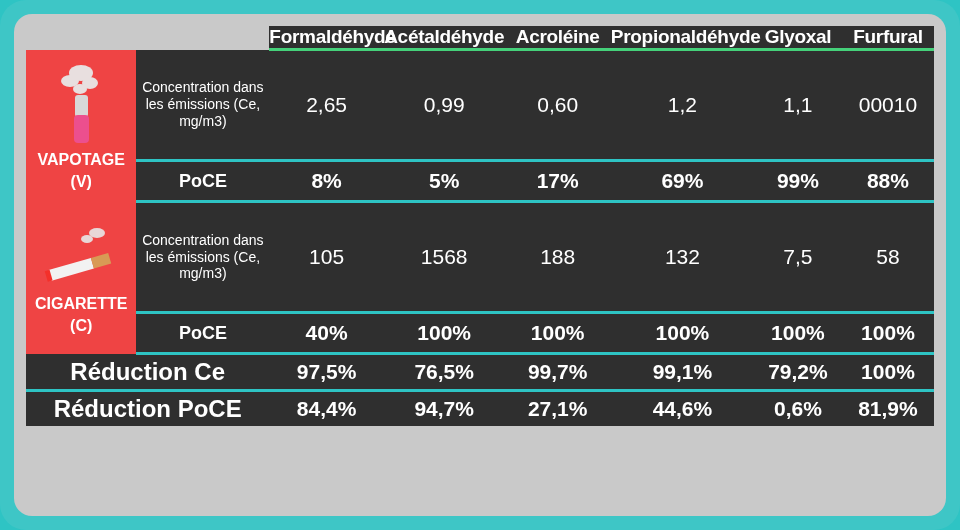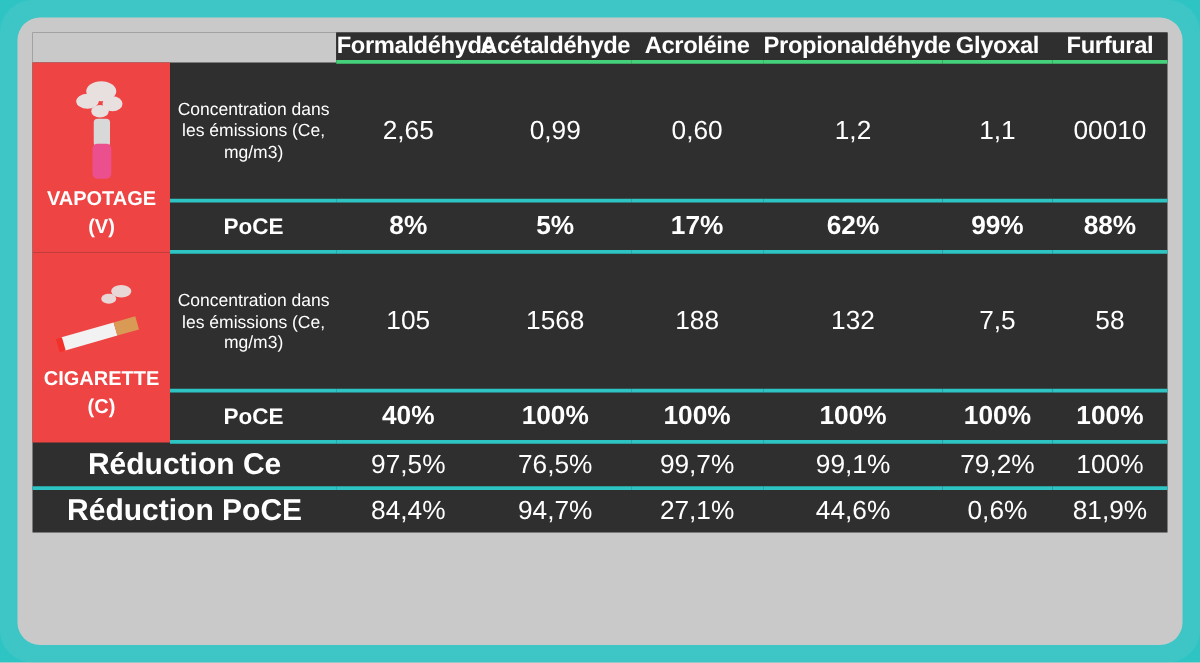--- a/index.html
+++ b/index.html
@@ -109,21 +109,21 @@
   .sep-teal { border-bottom: 3px solid #2ec4c4; font-weight: bold; }
   .sep-teal-top { border-top: 3px solid #2ec4c4; }
   .sumlabel {
     font-size: 24px;
     font-weight: bold;
     color: #ffffff;
     padding: 7px 6px;
   }
   .sumval {
     font-size: 21px;
-    font-weight: normal;
+    font-weight: bold;
     height: 34px;
   }
   .vape-icon, .cig-icon { display: block; margin: 0 auto; }
 </style>
 </head>
 <body>
 
 <div id="root">
   <div id="frame">
     <div id="inner">
@@ -174,21 +174,21 @@
           <td class="cell-val">1,2</td>
           <td class="cell-val">1,1</td>
           <td class="cell-val">00010</td>
         </tr>
 
         <tr>
           <td class="poce-label sep-teal-top sep-teal">PoCE</td>
           <td class="cell-val sep-teal-top sep-teal">8%</td>
           <td class="cell-val sep-teal-top sep-teal">5%</td>
           <td class="cell-val sep-teal-top sep-teal">17%</td>
-          <td class="cell-val red sep-teal-top sep-teal">62%</td>
+          <td class="cell-val red sep-teal-top sep-teal">69%</td>
           <td class="cell-val red sep-teal-top sep-teal">99%</td>
           <td class="cell-val sep-teal-top sep-teal">88%</td>
         </tr>
 
         <tr class="big-row">
           <td class="iconcell" rowspan="2">
             <svg class="cig-icon" width="80" height="70" viewBox="0 0 80 70">
               <g fill="#e8e8e8" opacity="0.9">
                 <ellipse cx="56" cy="12" rx="8" ry="5"></ellipse>
                 <ellipse cx="46" cy="18" rx="6" ry="4"></ellipse>

